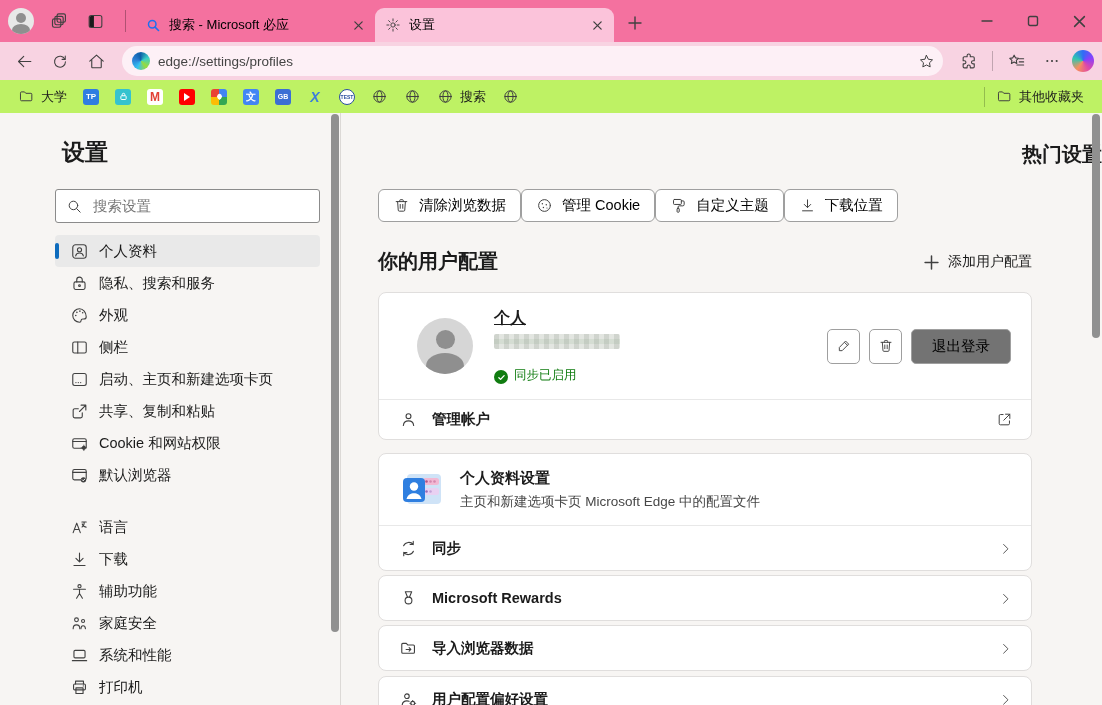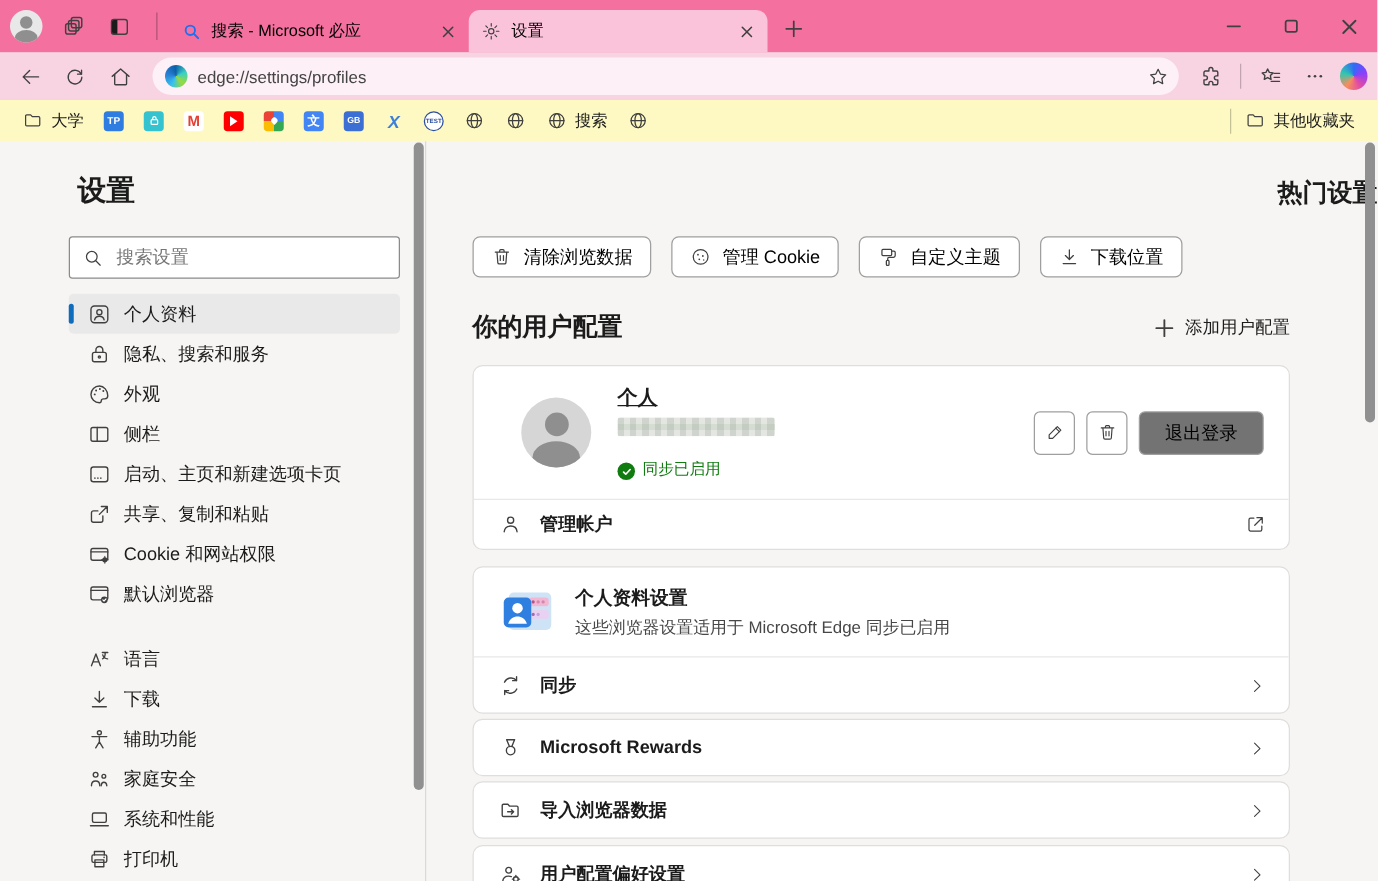--- a/index.html
+++ b/index.html
@@ -28,21 +28,21 @@
   
   .toolbar { height:38px; background:#f8d3e2; display:flex; align-items:center; padding:0 8px; gap:4px; }
   .tool-btn { width:32px; height:30px; display:flex; align-items:center; justify-content:center; border-radius:6px; cursor:pointer; }
   .url-pill { flex:1; height:30px; margin:0 6px; background:#fdf0f6; border-radius:15px; display:flex; align-items:center; padding:0 8px 0 10px; gap:8px; }
   .edge-logo { width:18px; height:18px; border-radius:50%; background:conic-gradient(from 210deg,#35c1f1,#2a7fd4,#0d5fa8,#3bd0c6,#9adb3a,#35c1f1); }
   .url-text { flex:1; font-size:13.5px; color:#444; }
   .tool-sep { width:1px; height:20px; background:rgba(0,0,0,.22); margin:0 3px; }
   .copilot { width:22px; height:22px; border-radius:50%; background:conic-gradient(#2f6cf6,#8a3ffc,#e049a7,#f78f5e,#30c6b0,#2f6cf6); cursor:pointer; }
 
   
-  .bmbar { height:33px; background:#fef9c3; display:flex; align-items:center; padding:0 10px; font-size:13px; }
+  .bmbar { height:33px; background:#bef264; display:flex; align-items:center; padding:0 10px; font-size:13px; }
   .bm-item { display:flex; align-items:center; gap:6px; padding:3px 8px; border-radius:5px; cursor:pointer; white-space:nowrap; }
   .fav { width:16px; height:16px; border-radius:3px; display:flex; align-items:center; justify-content:center; font-size:8px; font-weight:bold; color:#fff; }
   .fav-tp { background:#2f7de1; }
   .fav-lock { background:#35c3cf; }
   .fav-gmail { background:#fff; color:#e24135; font-size:12px; }
   .fav-yt { background:#f00; position:relative; }
   .fav-yt .play { width:0; height:0; border-left:6px solid #fff; border-top:4px solid transparent; border-bottom:4px solid transparent; }
   .fav-maps { background:conic-gradient(#4285f4 0 25%, #34a853 0 50%, #fbbc04 0 75%, #ea4335 0); position:relative; }
   .fav-maps .pin { width:5px; height:5px; background:#fff; border-radius:50% 50% 50% 0; transform:rotate(-45deg); }
   .fav-translate { background:#4285f4; font-size:10px; }
@@ -63,21 +63,21 @@
   .nav-item .nic { width:19px; height:19px; flex:0 0 19px; }
   .nav-item.selected { background:#e9e9e9; }
   .nav-item.selected::before { content:""; position:absolute; left:0; top:8px; width:3.5px; height:16px; border-radius:2px; background:#0f6cbd; }
   .nav-gap { height:20px; }
   .sb-scrollbar { position:absolute; right:-6px; top:0; width:9px; height:592px; }
   .sb-thumb { position:absolute; top:1px; left:0; width:8px; height:518px; border-radius:4px; background:#909090; }
   .sidebar-edge { position:absolute; right:-7px; top:0; width:1px; height:592px; background:#dcd9d6; }
 
   .main { flex:1; padding:28px 0 0 44px; position:relative; }
   .main h2 { font-size:20px; font-weight:700; height:28px;text-align:right; }
-  .chip-row { display:flex; gap:16px; margin-top:20px; }
+  .chip-row { display:flex; gap:0; margin-top:20px; }
   .chip { height:33px; display:flex; align-items:center; gap:9px; padding:0 14px; background:#fff; border:1px solid #9f9f9f; border-radius:6px; font-size:14.5px; cursor:pointer; }
   .section-head { width:654px; display:flex; align-items:center; justify-content:space-between; margin-top:26px; }
   .add-profile { display:flex; align-items:center; gap:9px; font-size:14px; cursor:pointer; }
 
   .card { width:654px; background:#fff; border:1px solid #e0dedd; border-radius:8px; margin-top:16px; overflow:hidden; }
   .profile-row { height:106px; display:flex; align-items:center; padding:0 20px 0 38px; }
   .p-avatar { width:56px; height:56px; border-radius:50%; background:#d6d6d6; overflow:hidden; position:relative; }
   .p-avatar .head { position:absolute; left:19px; top:12px; width:19px; height:19px; border-radius:50%; background:#8f8f8f; }
   .p-avatar .body { position:absolute; left:9px; top:35px; width:38px; height:26px; border-radius:50%; background:#8f8f8f; }
   .p-info { margin-left:21px; flex:1; }
@@ -544,21 +544,21 @@
             <circle cx="35.5" cy="11.5" r="1.3" fill="#d487ae"></circle>
           <rect x="24" y="18" width="16" height="7" rx="2.5" fill="#e9d1f2"></rect>
           <circle cx="27.5" cy="21.5" r="1.3" fill="#9a6cb5"></circle>
             <circle cx="31.5" cy="21.5" r="1.3" fill="#c3a2d8"></circle>
           <rect x="4" y="8" width="22" height="24" rx="4" fill="#2f7fe0"></rect>
           <circle cx="15" cy="16.5" r="4.2" fill="#fff"></circle>
           <path d="M7.5 29c1.2-4.2 4.3-5.8 7.5-5.8s6.3 1.6 7.5 5.8z" fill="#fff"></path>
         </svg>
         <div>
           <div class="ph-title">个人资料设置</div>
-          <div class="ph-desc">这些浏览器设置适用于 Microsoft Edge 同步已启用</div>
+          <div class="ph-desc">主页和新建选项卡页 Microsoft Edge 中的配置文件</div>
         </div>
       </div>
       <div class="h-divider"></div>
       <div class="card-row row44">
         <svg class="ic" width="19" height="19" viewBox="0 0 24 24">
             <path d="M5.8 8.5A7.2 7.2 0 0 1 18 7M18 3v4h-4M18.2 15.5A7.2 7.2 0 0 1 6 17M6 21v-4h4"></path>
           </svg>
         <span class="label">同步</span>
         <svg class="ic" width="15" height="15" viewBox="0 0 24 24">
             <path d="M9 5.5 16 12.5 9 19.5"></path>

